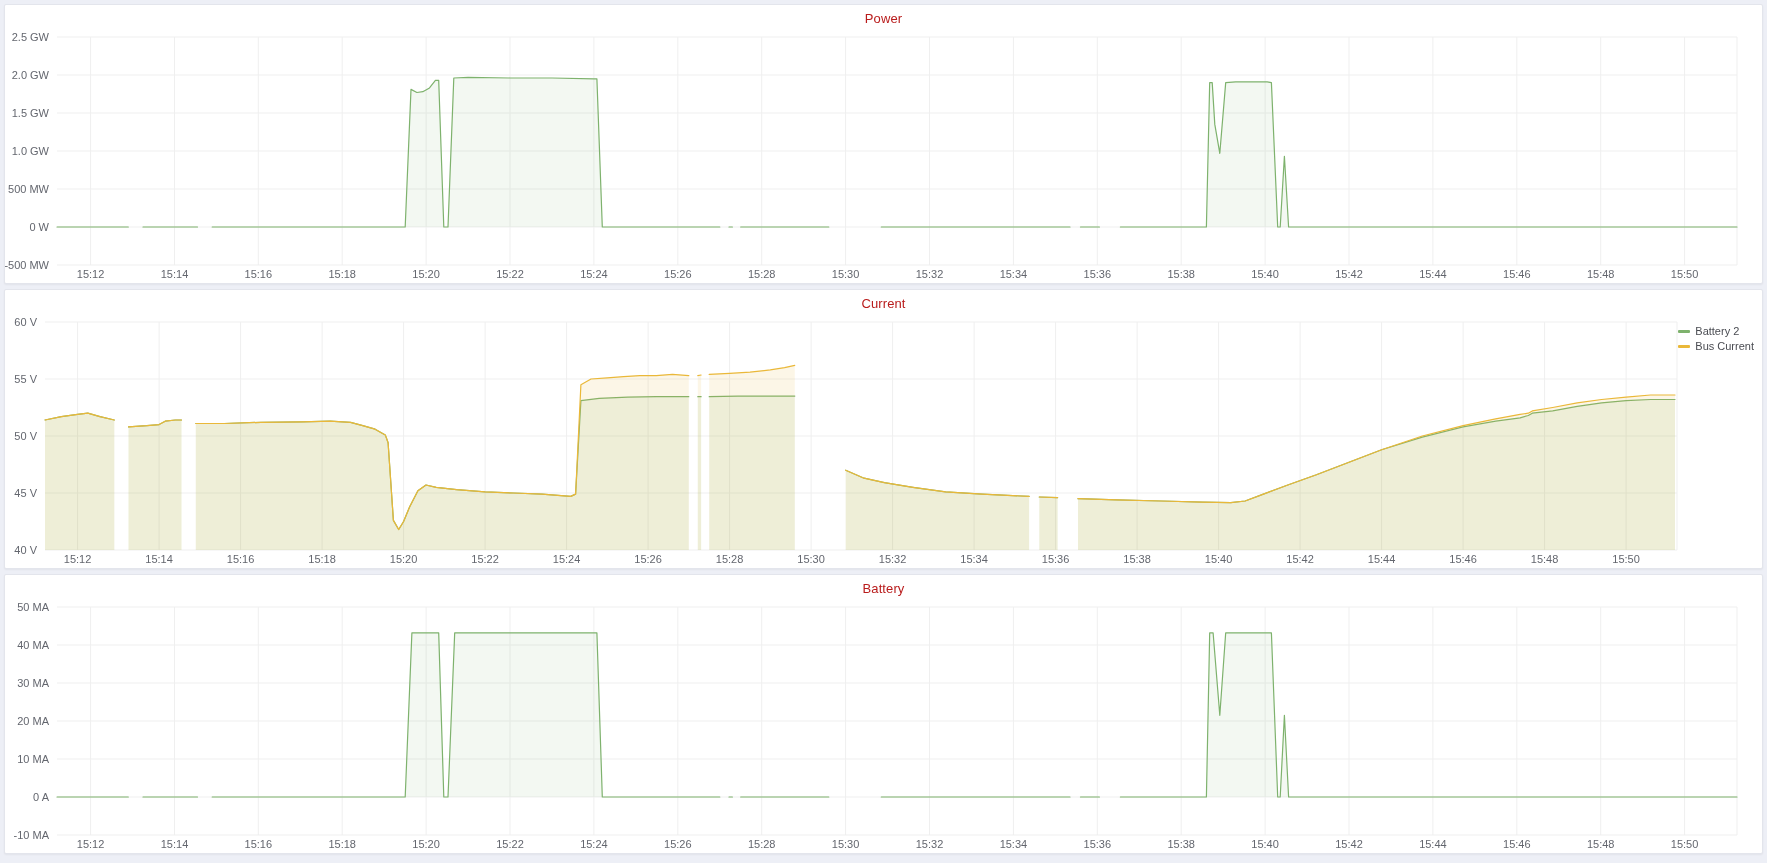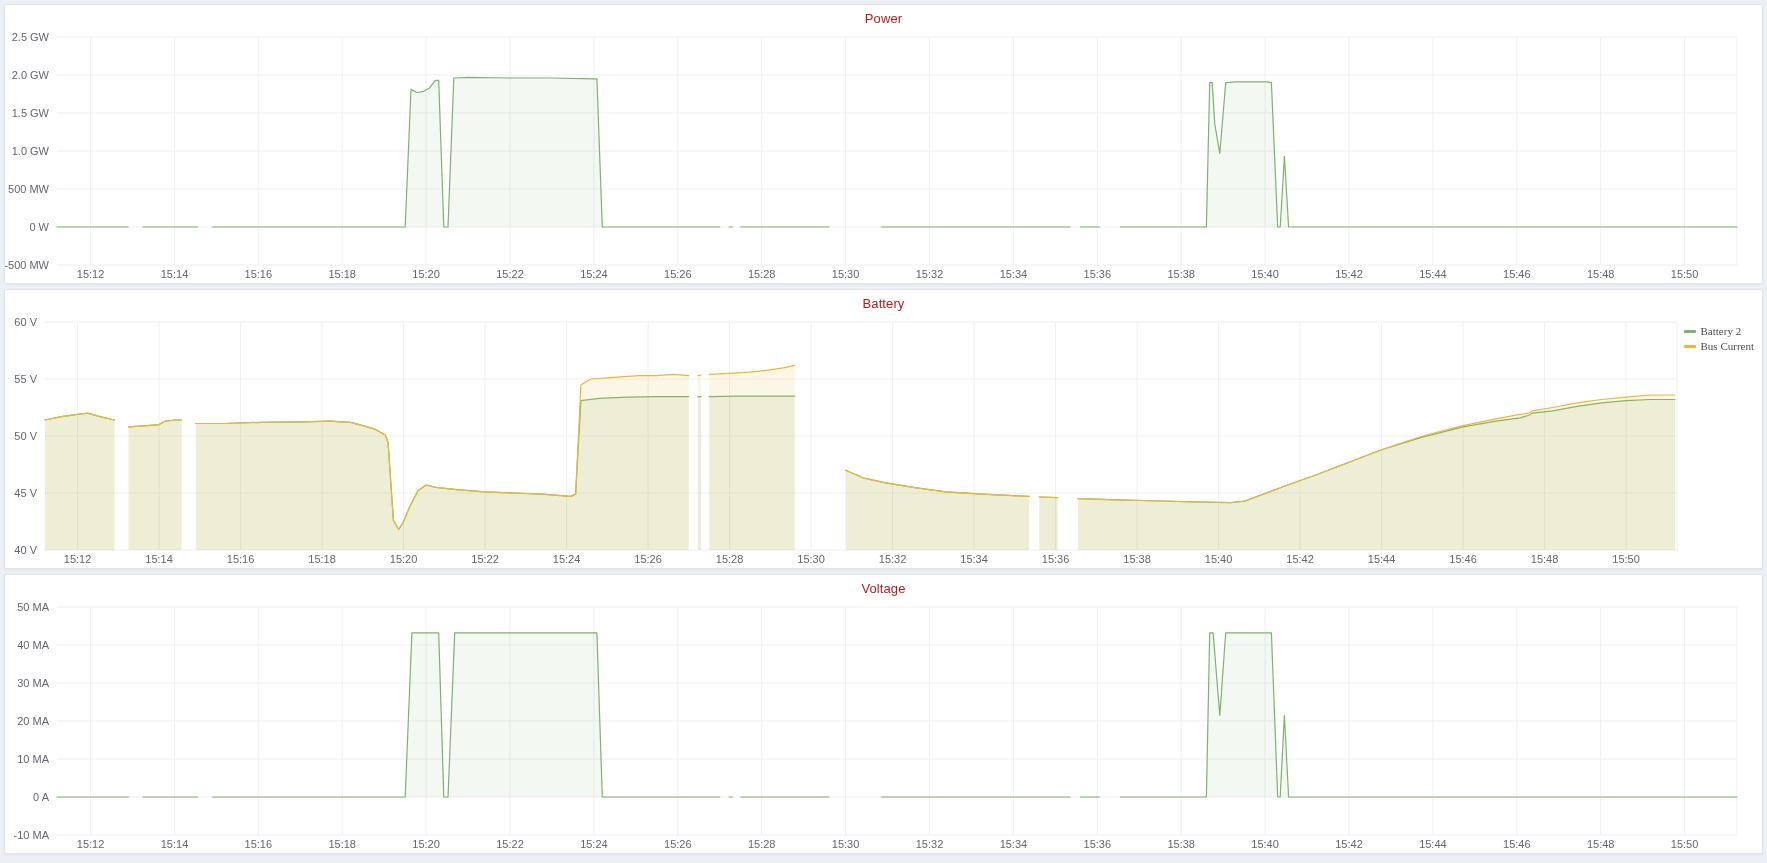--- a/index.html
+++ b/index.html
@@ -19,21 +19,21 @@
   #panel-current{top:574px;}
   .panel-title{
     position:absolute;top:6px;left:0;width:100%;text-align:center;
     font-size:13px;font-weight:500;color:#b91c1c;letter-spacing:.1px;
   }
   .chart-host{position:absolute;top:0;left:0;width:1757px;height:278px;}
   svg text{font-size:11px;fill:#63666e;font-family:"Liberation Sans",sans-serif;}
   .grid{stroke:#efefef;stroke-width:1;}
   .legend{
     position:absolute;top:35px;right:8px;display:flex;flex-direction:column;
-    gap:3px;z-index:2;background:transparent;font-family:Liberation Serif, serif;
+    gap:3px;z-index:2;background:transparent;
   }
   .legend-item{display:flex;align-items:center;gap:5px;font-size:11px;color:#4a4c52;cursor:pointer;}
   .swatch{width:12px;height:3px;border-radius:1px;display:inline-block;}
 </style>
 </head>
 <body style="--page-bg: #edeff6;">
 
 <div class="panel" id="panel-power">
   <div class="chart-host"><svg width="1757" height="278" viewBox="0 0 1757 278">
         <line class="grid" x1="85.6" y1="32" x2="85.6" y2="260"></line>
@@ -190,21 +190,21 @@
         <polyline fill="none" stroke="#EAB839" stroke-width="1.2" stroke-linejoin="round" stroke-linecap="round" points="692.8,85.6 696.1,85.0"></polyline>
         <polygon fill="#EAB839" fill-opacity="0.12" stroke="none" points="704.2,84.4 724.6,83.3 745.0,82.2 765.3,79.9 779.6,77.6 789.8,75.3 789.8,260.0 704.2,260.0"></polygon>
         <polyline fill="none" stroke="#EAB839" stroke-width="1.2" stroke-linejoin="round" stroke-linecap="round" points="704.2,84.4 724.6,83.3 745.0,82.2 765.3,79.9 779.6,77.6 789.8,75.3"></polyline>
         <polygon fill="#EAB839" fill-opacity="0.12" stroke="none" points="840.7,180.2 859.1,188.2 879.4,192.7 908.0,197.3 940.6,201.9 977.2,204.1 1024.1,206.4 1024.1,260.0 840.7,260.0"></polygon>
         <polyline fill="none" stroke="#EAB839" stroke-width="1.2" stroke-linejoin="round" stroke-linecap="round" points="840.7,180.2 859.1,188.2 879.4,192.7 908.0,197.3 940.6,201.9 977.2,204.1 1024.1,206.4"></polyline>
         <polygon fill="#EAB839" fill-opacity="0.12" stroke="none" points="1034.3,207.0 1052.6,207.6 1052.6,260.0 1034.3,260.0"></polygon>
         <polyline fill="none" stroke="#EAB839" stroke-width="1.2" stroke-linejoin="round" stroke-linecap="round" points="1034.3,207.0 1052.6,207.6"></polyline>
         <polygon fill="#EAB839" fill-opacity="0.12" stroke="none" points="1073.0,208.7 1111.7,209.8 1156.5,211.0 1197.3,212.1 1225.8,212.7 1240.1,211.0 1258.4,204.1 1282.8,195.0 1311.4,184.8 1344.0,172.2 1376.6,159.7 1417.3,146.0 1458.1,135.7 1490.7,128.9 1515.1,124.3 1523.3,123.2 1527.3,120.9 1547.7,117.5 1572.2,112.9 1596.6,109.5 1621.1,107.2 1645.5,105.0 1670.0,105.0 1670.0,260.0 1073.0,260.0"></polygon>
         <polyline fill="none" stroke="#EAB839" stroke-width="1.2" stroke-linejoin="round" stroke-linecap="round" points="1073.0,208.7 1111.7,209.8 1156.5,211.0 1197.3,212.1 1225.8,212.7 1240.1,211.0 1258.4,204.1 1282.8,195.0 1311.4,184.8 1344.0,172.2 1376.6,159.7 1417.3,146.0 1458.1,135.7 1490.7,128.9 1515.1,124.3 1523.3,123.2 1527.3,120.9 1547.7,117.5 1572.2,112.9 1596.6,109.5 1621.1,107.2 1645.5,105.0 1670.0,105.0"></polyline>
       </svg></div>
-  <div class="panel-title">Battery</div>
+  <div class="panel-title">Current</div>
   <div class="legend">
     <div class="legend-item">
       <span class="swatch" style="background: rgb(126, 178, 109);"></span>
       <span>Battery 2</span>
     </div>
     <div class="legend-item">
       <span class="swatch" style="background: rgb(234, 184, 57);"></span>
       <span>Bus Current</span>
     </div>
   </div>
@@ -277,14 +277,14 @@
         <polyline fill="none" stroke="#7EB26D" stroke-width="1.2" stroke-linejoin="round" stroke-linecap="round" points="724.0,222.0 727.4,222.0"></polyline>
         <polygon fill="#7EB26D" fill-opacity="0.09" stroke="none" points="735.7,222.0 823.8,222.0 823.8,222.0 735.7,222.0"></polygon>
         <polyline fill="none" stroke="#7EB26D" stroke-width="1.2" stroke-linejoin="round" stroke-linecap="round" points="735.7,222.0 823.8,222.0"></polyline>
         <polygon fill="#7EB26D" fill-opacity="0.09" stroke="none" points="876.3,222.0 1065.0,222.0 1065.0,222.0 876.3,222.0"></polygon>
         <polyline fill="none" stroke="#7EB26D" stroke-width="1.2" stroke-linejoin="round" stroke-linecap="round" points="876.3,222.0 1065.0,222.0"></polyline>
         <polygon fill="#7EB26D" fill-opacity="0.09" stroke="none" points="1075.5,222.0 1094.4,222.0 1094.4,222.0 1075.5,222.0"></polygon>
         <polyline fill="none" stroke="#7EB26D" stroke-width="1.2" stroke-linejoin="round" stroke-linecap="round" points="1075.5,222.0 1094.4,222.0"></polyline>
         <polygon fill="#7EB26D" fill-opacity="0.09" stroke="none" points="1115.4,222.0 1201.4,222.0 1204.7,57.8 1208.1,57.8 1214.8,140.3 1220.7,57.8 1266.4,57.8 1272.7,222.0 1275.2,222.0 1279.4,140.3 1283.6,222.0 1302.0,222.0 1732.0,222.0 1732.0,222.0 1115.4,222.0"></polygon>
         <polyline fill="none" stroke="#7EB26D" stroke-width="1.2" stroke-linejoin="round" stroke-linecap="round" points="1115.4,222.0 1201.4,222.0 1204.7,57.8 1208.1,57.8 1214.8,140.3 1220.7,57.8 1266.4,57.8 1272.7,222.0 1275.2,222.0 1279.4,140.3 1283.6,222.0 1302.0,222.0 1732.0,222.0"></polyline>
       </svg></div>
-  <div class="panel-title">Voltage</div>
+  <div class="panel-title">Battery</div>
 </div>
 
 </body></html>

